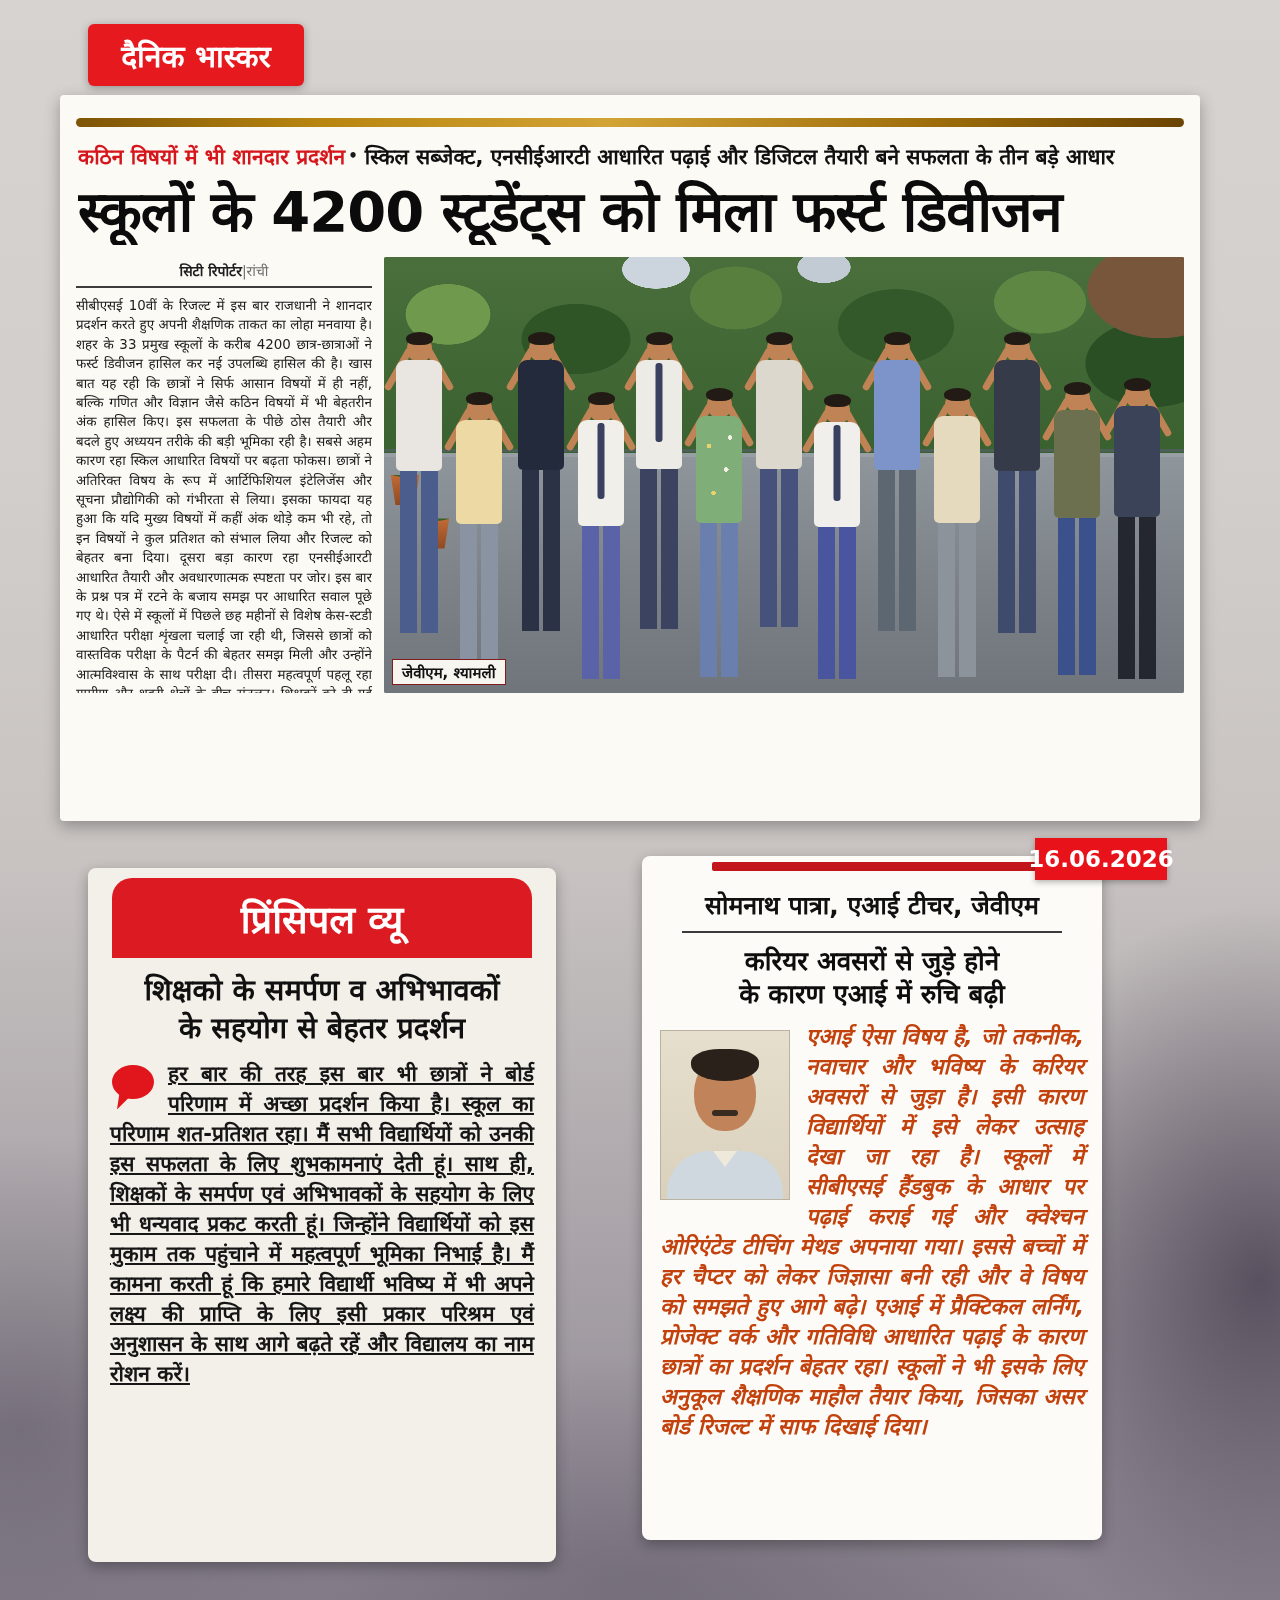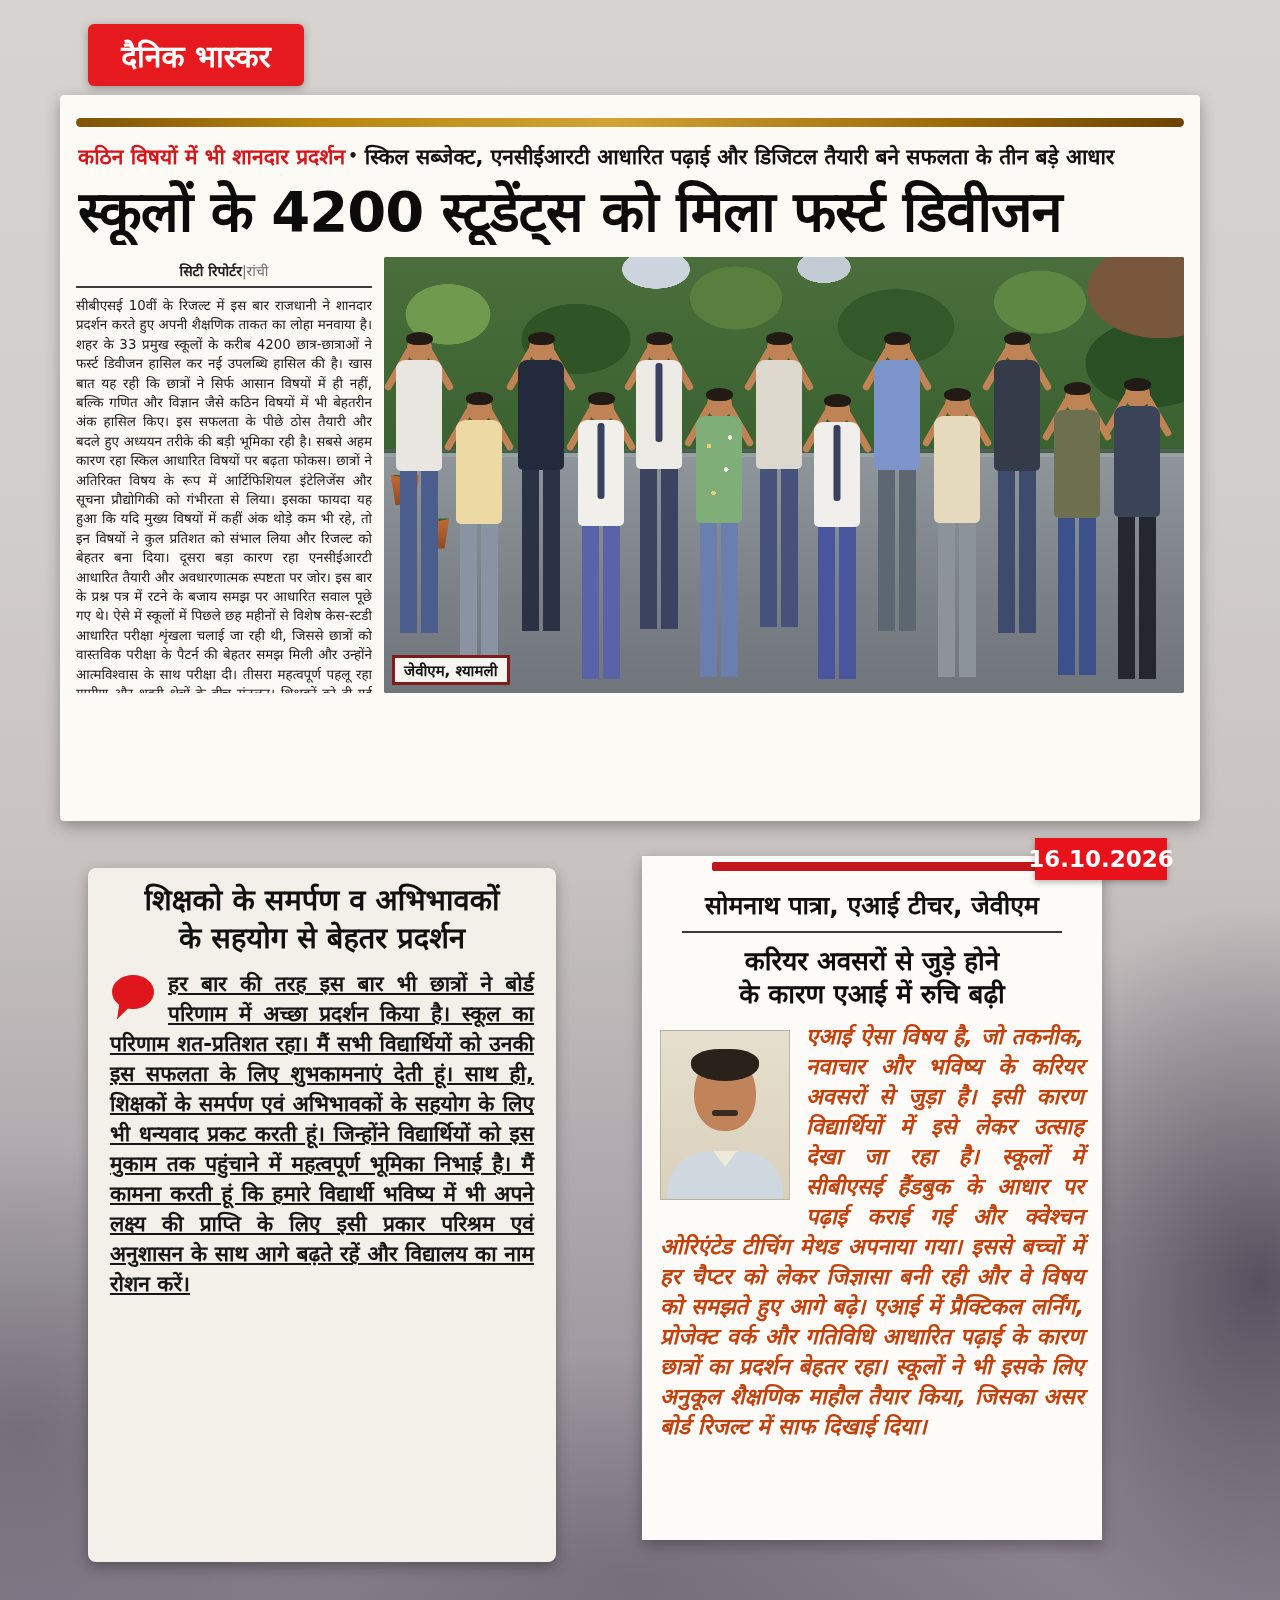--- a/index.html
+++ b/index.html
@@ -83,21 +83,21 @@
     border-radius:9px 9px 5px 5px; background:var(--s); }
   .fig .legs { width:38px; height:calc(63% - 27px); margin:0 auto;
     background:linear-gradient(90deg,var(--p) 0 44%,transparent 44% 56%,var(--p) 56% 100%); }
   .fig.tie .torso::after { content:""; position:absolute; left:50%; top:3px; transform:translateX(-50%);
     width:7px; height:72%; background:#394060; border-radius:3px; }
   .fig.floral .torso { background-image:
       radial-gradient(5px 5px at 28% 28%, #e9d26c 0 45%, transparent 46%),
       radial-gradient(5px 5px at 66% 50%, #f3efe4 0 45%, transparent 46%),
       radial-gradient(5px 5px at 38% 72%, #e9d26c 0 45%, transparent 46%),
       radial-gradient(5px 5px at 74% 20%, #f3efe4 0 45%, transparent 46%); }
-  .photo-caption { position:absolute; left:8px; bottom:8px; background:#f7f5ef; border:3px solid #7f1d1d;
+  .photo-caption { position:absolute; left:8px; bottom:8px; background:#f7f5ef; border:1px solid #7f1d1d;
     padding:2px 9px; font-size:15px; font-weight:bold; color:#111; z-index:5; }
 
   
   .date-badge { position:absolute; left:1035px; top:838px; width:132px; height:42px; background:#e8121a;
     color:#fff; font-size:23px; font-weight:bold; display:flex; align-items:center; justify-content:center;
     z-index:6; box-shadow:0 2px 6px rgba(0,0,0,.3); }
 
   
   .principal-card { position:absolute; left:88px; top:868px; width:468px; height:694px;
     background:#f3f0e9; border-radius:8px; box-shadow:0 5px 14px rgba(0,0,0,.30); overflow:hidden; }
@@ -109,21 +109,21 @@
   .quote { float:left; width:46px; height:44px; margin:6px 12px 0 0; position:relative; }
   .quote::before { content:""; position:absolute; inset:0 2px 10px 2px; background:#e0161c; border-radius:50%; }
   .quote::after { content:""; position:absolute; left:7px; bottom:0; width:17px; height:17px; background:#e0161c;
     clip-path:polygon(0 100%,100% 0,15% 0); }
   .principal-sign { margin:8px 22px 0; font-size:23px; line-height:32px; color:#111; }
   .principal-sign .nm { font-weight:800; }
   .principal-sign .org { font-weight:800; }
 
   
   .ai-card { position:absolute; left:642px; top:856px; width:460px; height:684px;
-    background:#fcfbf7; border-radius:0; box-shadow:0 5px 14px rgba(0,0,0,.30); overflow:hidden; }
+    background:#fcfbf7; border-radius:8px; box-shadow:0 5px 14px rgba(0,0,0,.30); overflow:hidden; }
   .ai-topline { height:9px; margin:6px 0 0 70px; background:#c3161c; border-radius:2px 0 0 2px; }
   .ai-byline { text-align:center; font-size:25px; font-weight:800; color:#101010; margin:16px 12px 0; }
   .ai-divider { width:380px; margin:10px auto 0; border-top:2px solid #3a3a3a; }
   .ai-heading { text-align:center; font-size:26px; line-height:1.25; font-weight:800; color:#0d0d0d; margin:12px 8px 0; }
   .ai-body { margin:12px 18px 0; font-size:22px; line-height:30px; font-weight:600; color:#c2410c; text-align:justify;font-style:italic; }
   .portrait { float:left; width:128px; height:168px; margin:8px 16px 4px 0;
     background:linear-gradient(#e6dfcd,#d9d1bc); border:1px solid #b9b2a0; position:relative; overflow:hidden; }
   .portrait .p-head { position:absolute; left:50%; top:24px; transform:translateX(-50%);
     width:62px; height:76px; background:#c1845a; border-radius:50% 50% 46% 46%; }
   .portrait .p-head::before { content:""; position:absolute; top:-6px; left:-3px; right:-3px; height:32px;
@@ -261,23 +261,26 @@
             <div class="head"></div>
             <div class="torso"></div>
             <div class="legs"></div>
           </div>
 
         <div class="photo-caption">जेवीएम, श्यामली</div>
       </div>
     </div>
   </div>
 
-  <div class="date-badge">16.10.2026</div>
+  <div class="date-badge">16.06.2026</div>
 
   <div class="principal-card">
+    <div class="principal-header">
+      <span>प्रिंसिपल व्यू</span>
+    </div>
     <div class="principal-heading">
       <div>शिक्षको के समर्पण व अभिभावकों</div>
       <div>के सहयोग से बेहतर प्रदर्शन</div>
     </div>
     <div class="principal-body">
       <span class="quote"></span>
       <span>हर बार की तरह इस बार भी छात्रों ने बोर्ड परिणाम में अच्छा प्रदर्शन किया है। स्कूल का परिणाम शत-प्रतिशत रहा। मैं सभी विद्यार्थियों को उनकी इस सफलता के लिए शुभकामनाएं देती हूं। साथ ही, शिक्षकों के समर्पण एवं अभिभावकों के सहयोग के लिए भी धन्यवाद प्रकट करती हूं। जिन्होंने विद्यार्थियों को इस मुकाम तक पहुंचाने में महत्वपूर्ण भूमिका निभाई है। मैं कामना करती हूं कि हमारे विद्यार्थी भविष्य में भी अपने लक्ष्य की प्राप्ति के लिए इसी प्रकार परिश्रम एवं अनुशासन के साथ आगे बढ़ते रहें और विद्यालय का नाम रोशन करें।</span>
     </div>
   </div>
 

